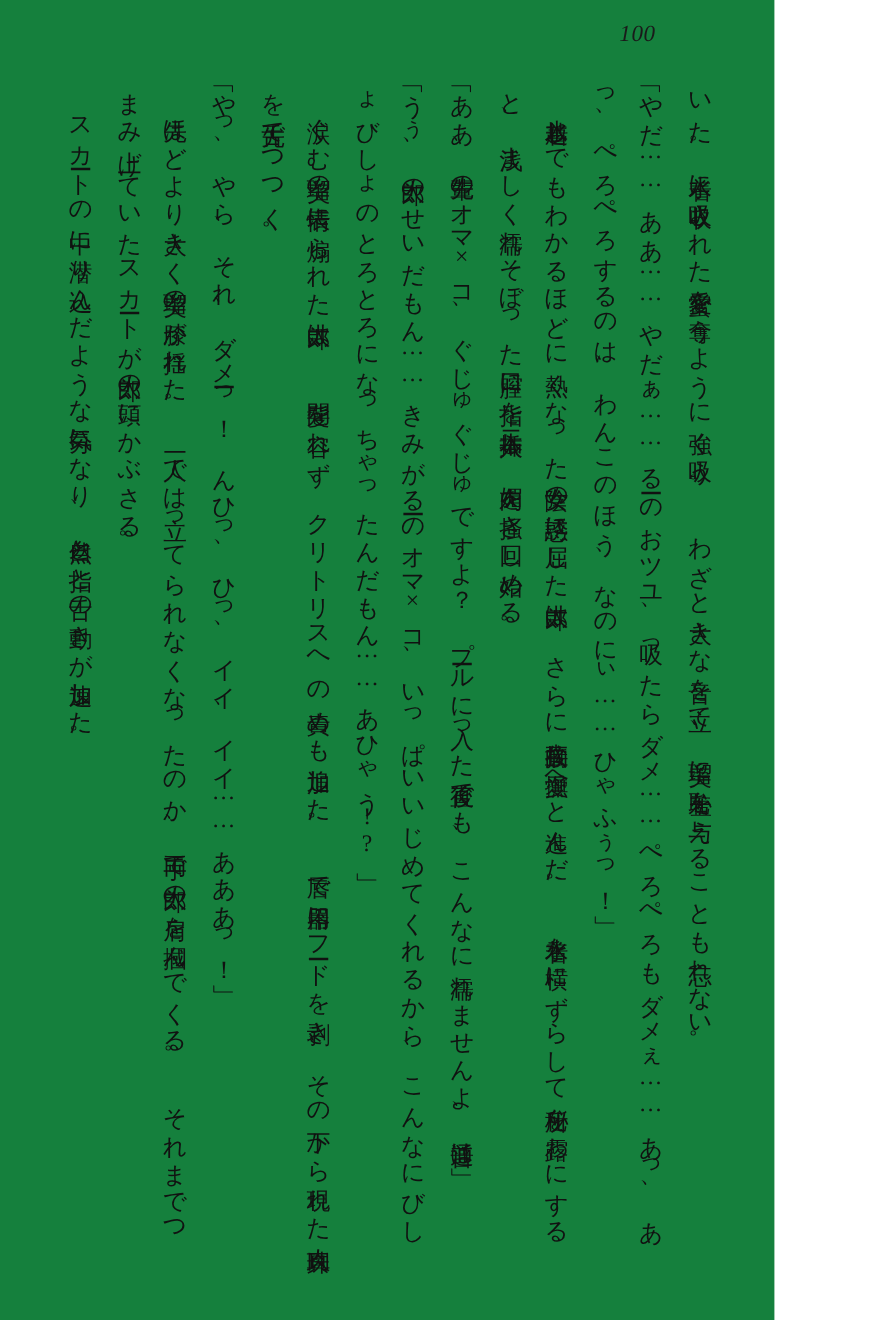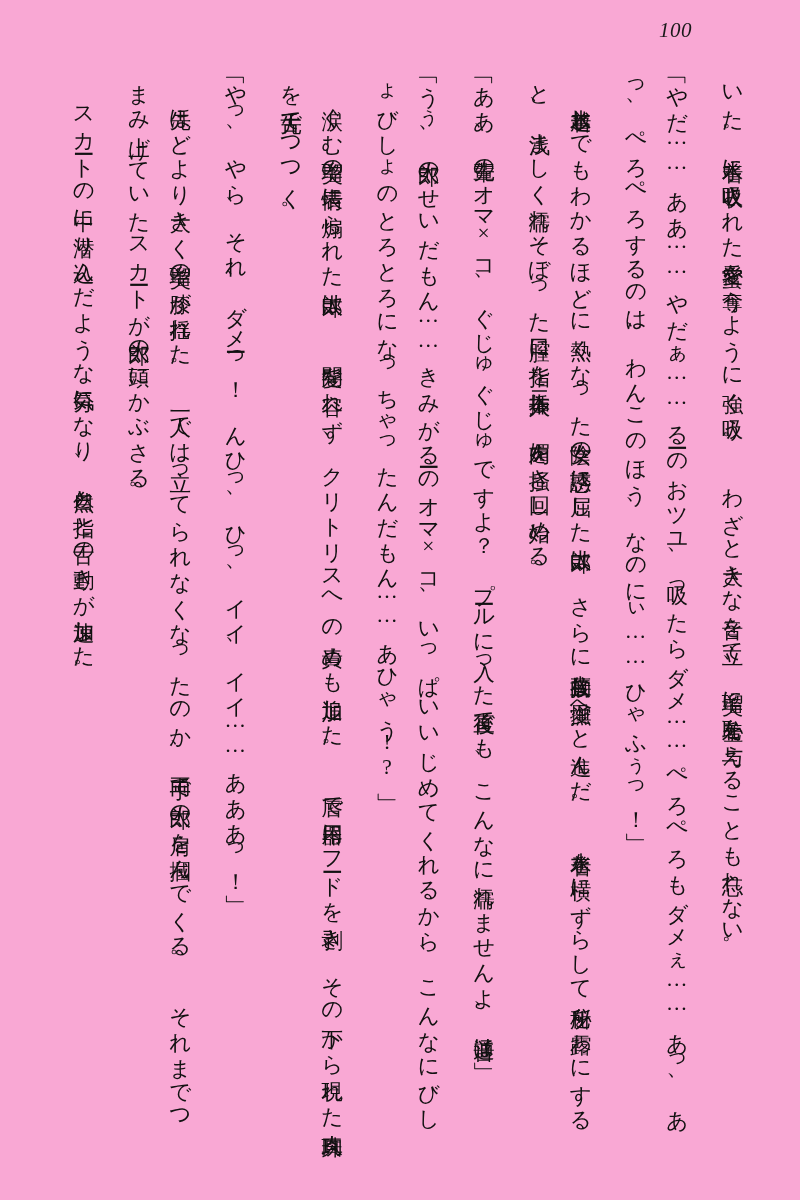--- a/index.html
+++ b/index.html
@@ -9,23 +9,23 @@
   }
   body {
     width: 800px;
     height: 1200px;
     overflow: hidden;
     font-family: "Liberation Serif", "DejaVu Serif", serif;
     color: #111111;
   }
   .page {
     position: relative;
-    width: 800px;
+    width: 704px;
     height: 1200px;
-    background: #f9a8d4;
+    background: #15803d;
     box-sizing: border-box;
   }
   .page-number {
     position: absolute;
     top: 18px;
     right: 108px;
     font-size: 21px;
     font-style: italic;
     font-family: "Liberation Serif", "DejaVu Serif", serif;
     color: #1a1a1a;

